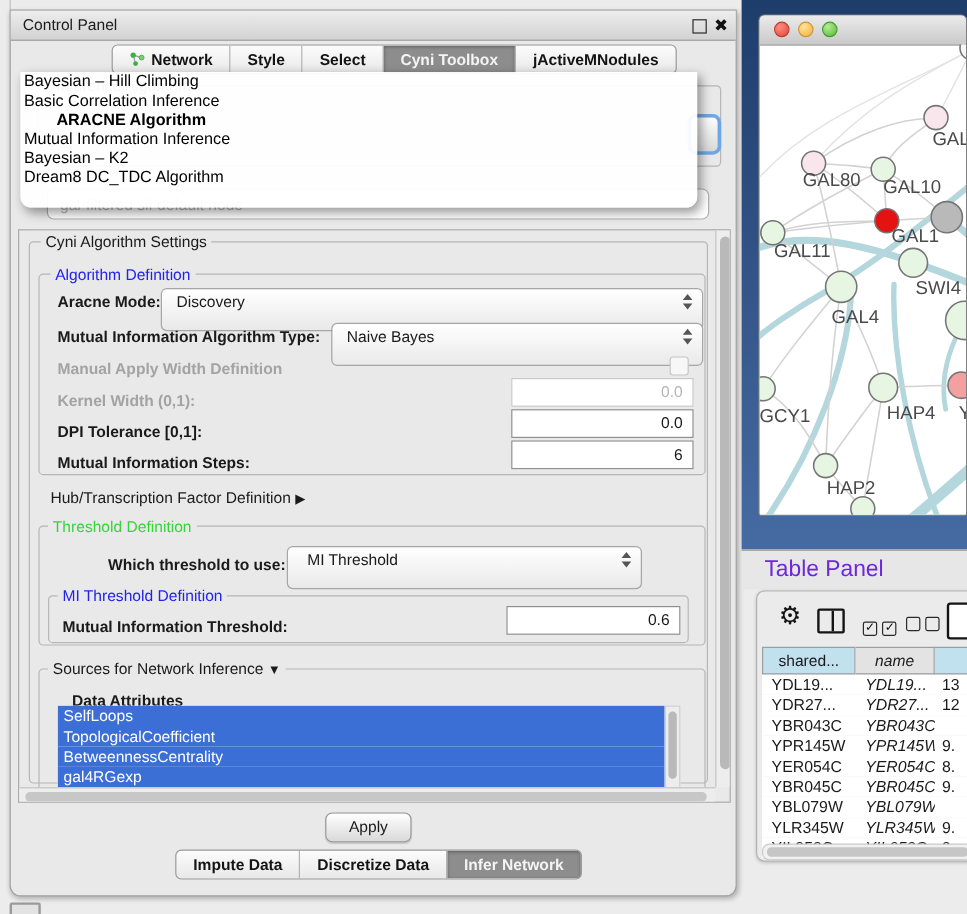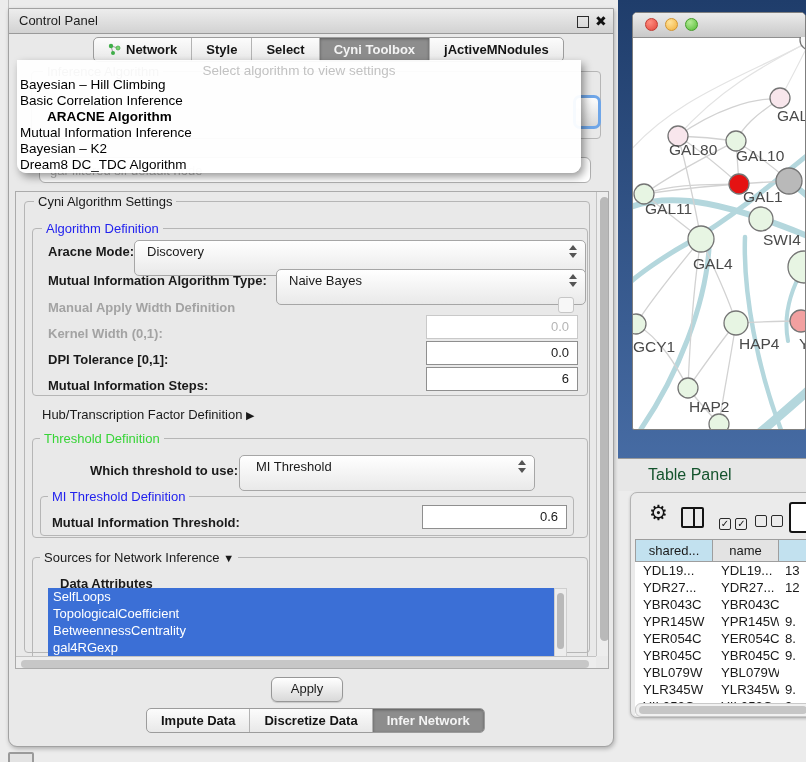--- a/index.html
+++ b/index.html
@@ -67,38 +67,38 @@
   #desktop{left:618px;top:0;width:188px;height:458px;background:linear-gradient(#1f3d6b,#466ba3);}
   #net-window{left:632px;top:12px;width:174px;height:418px;background:#fff;border:1px solid #7f7f7f;
      border-radius:5px 5px 2px 2px;box-sizing:border-box;overflow:hidden;}
   #net-titlebar{left:0;top:0;width:100%;height:24px;background:linear-gradient(#ebebeb,#c9c9c9);
      border-bottom:1px solid #909090;}
   .light{position:absolute;top:5px;width:13px;height:13px;border-radius:50%;box-sizing:border-box;}
   #light-red{left:12px;background:radial-gradient(circle at 35% 30%,#ff8d80,#e2463c);border:1px solid #c03a31;}
   #light-yellow{left:32px;background:radial-gradient(circle at 35% 30%,#ffe39a,#f2b03c);border:1px solid #d2952f;}
   #light-green{left:52px;background:radial-gradient(circle at 35% 30%,#b4eb96,#54bb35);border:1px solid #459c2a;}
   #table-panel-bar{left:618px;top:458px;width:188px;height:32px;background:#e7e7e7;border-top:1px solid #9a9a9a;}
-  #table-panel-title{left:30px;top:0;line-height:32px;font-size:16px;color:#14532d;}
+  #table-panel-title{left:19px;top:0;line-height:32px;font-size:19px;color:#6d28d9;}
   #table-window{left:630px;top:492px;width:200px;height:224px;background:#ebebeb;border:1px solid #b3b3b3;
      border-radius:7px;box-shadow:0 1px 3px rgba(0,0,0,.2);}
   #gear-icon{left:18px;top:8px;font-size:21px;color:#141414;}
   #split-icon{left:50px;top:14px;width:19px;height:17px;border:2.5px solid #141414;border-radius:2px;}
   #split-icon i{position:absolute;left:50%;top:0;width:2.5px;height:100%;background:#141414;}
   .cbx{display:inline-block;width:10px;height:10px;border:1.6px solid #2a2a2a;border-radius:2px;
        font-size:10px;line-height:9px;font-weight:bold;text-align:center;color:#111;}
   #checkeds{left:88px;top:20px;letter-spacing:0;} #uncheckeds{left:124px;top:20px;}
   #doc-icon{left:158px;top:9px;width:22px;height:27px;border:2px solid #141414;border-radius:3px;background:#fff;}
   
   #node-table{left:4px;top:46px;width:212px;}
   .trow{display:flex;height:17px;background:#fff;}
   .th{height:23px;box-sizing:border-box;border:1px solid #9e9e9e;border-left:none;font-size:13px;
       text-align:center;line-height:21px;}
   .th:first-child{border-left:1px solid #9e9e9e;}
   .thead{display:flex;}
-  .c0{width:78px;} .c1{width:66px;} .c2{width:60px;}
+  .c0{width:78px;} .c1{width:66px;font-style:italic;} .c2{width:60px;}
   .th.hl{background:#c2e1ef;} .th.plain{background:#e3e3e3;}
   .td{font-size:13.2px;line-height:17px;padding-left:8px;box-sizing:border-box;white-space:nowrap;overflow:hidden;}
   .td.c2{padding-left:6px;}
   #table-hscroll{left:4px;top:210px;width:188px;height:12px;border:1px solid #c9c9c9;border-radius:6px;
      background:#f1f1f1;z-index:3;}
   #table-hthumb{left:3px;top:1.5px;width:168px;height:8px;background:#c6c6c6;border-radius:4px;}
   #corner-frag{left:8px;top:752px;width:22px;height:12px;border:2px solid #9a9a9a;background:#e3e3e3;border-radius:2px;}
   #notch{left:8px;top:0;width:1px;height:8px;background:#c0c0c0;}
   svg text{font-family:"Liberation Sans","DejaVu Sans",sans-serif;}
 </style>
@@ -142,21 +142,20 @@
       </div>
 
     <div id="frag-group" class="abs"></div>
     <span id="frag-group-label" class="abs">Inference Algorithm</span>
     <div id="frag-focus-combo" class="abs"></div>
     <div id="frag-combo" class="abs">
       <span>gal-filtered sif default node</span>
     </div>
 
     <div id="algo-overlay" class="abs">
-      <div id="algo-placeholder">Select algorithm to view settings</div>
       <div id="algo-list">
           <div class="algo-item">Bayesian – Hill Climbing</div>
           <div class="algo-item">Basic Correlation Inference</div>
           <div class="algo-item bold">ARACNE Algorithm</div>
           <div class="algo-item">Mutual Information Inference</div>
           <div class="algo-item">Bayesian – K2</div>
           <div class="algo-item">Dream8 DC_TDC Algorithm</div>
         </div>
     </div>
 

